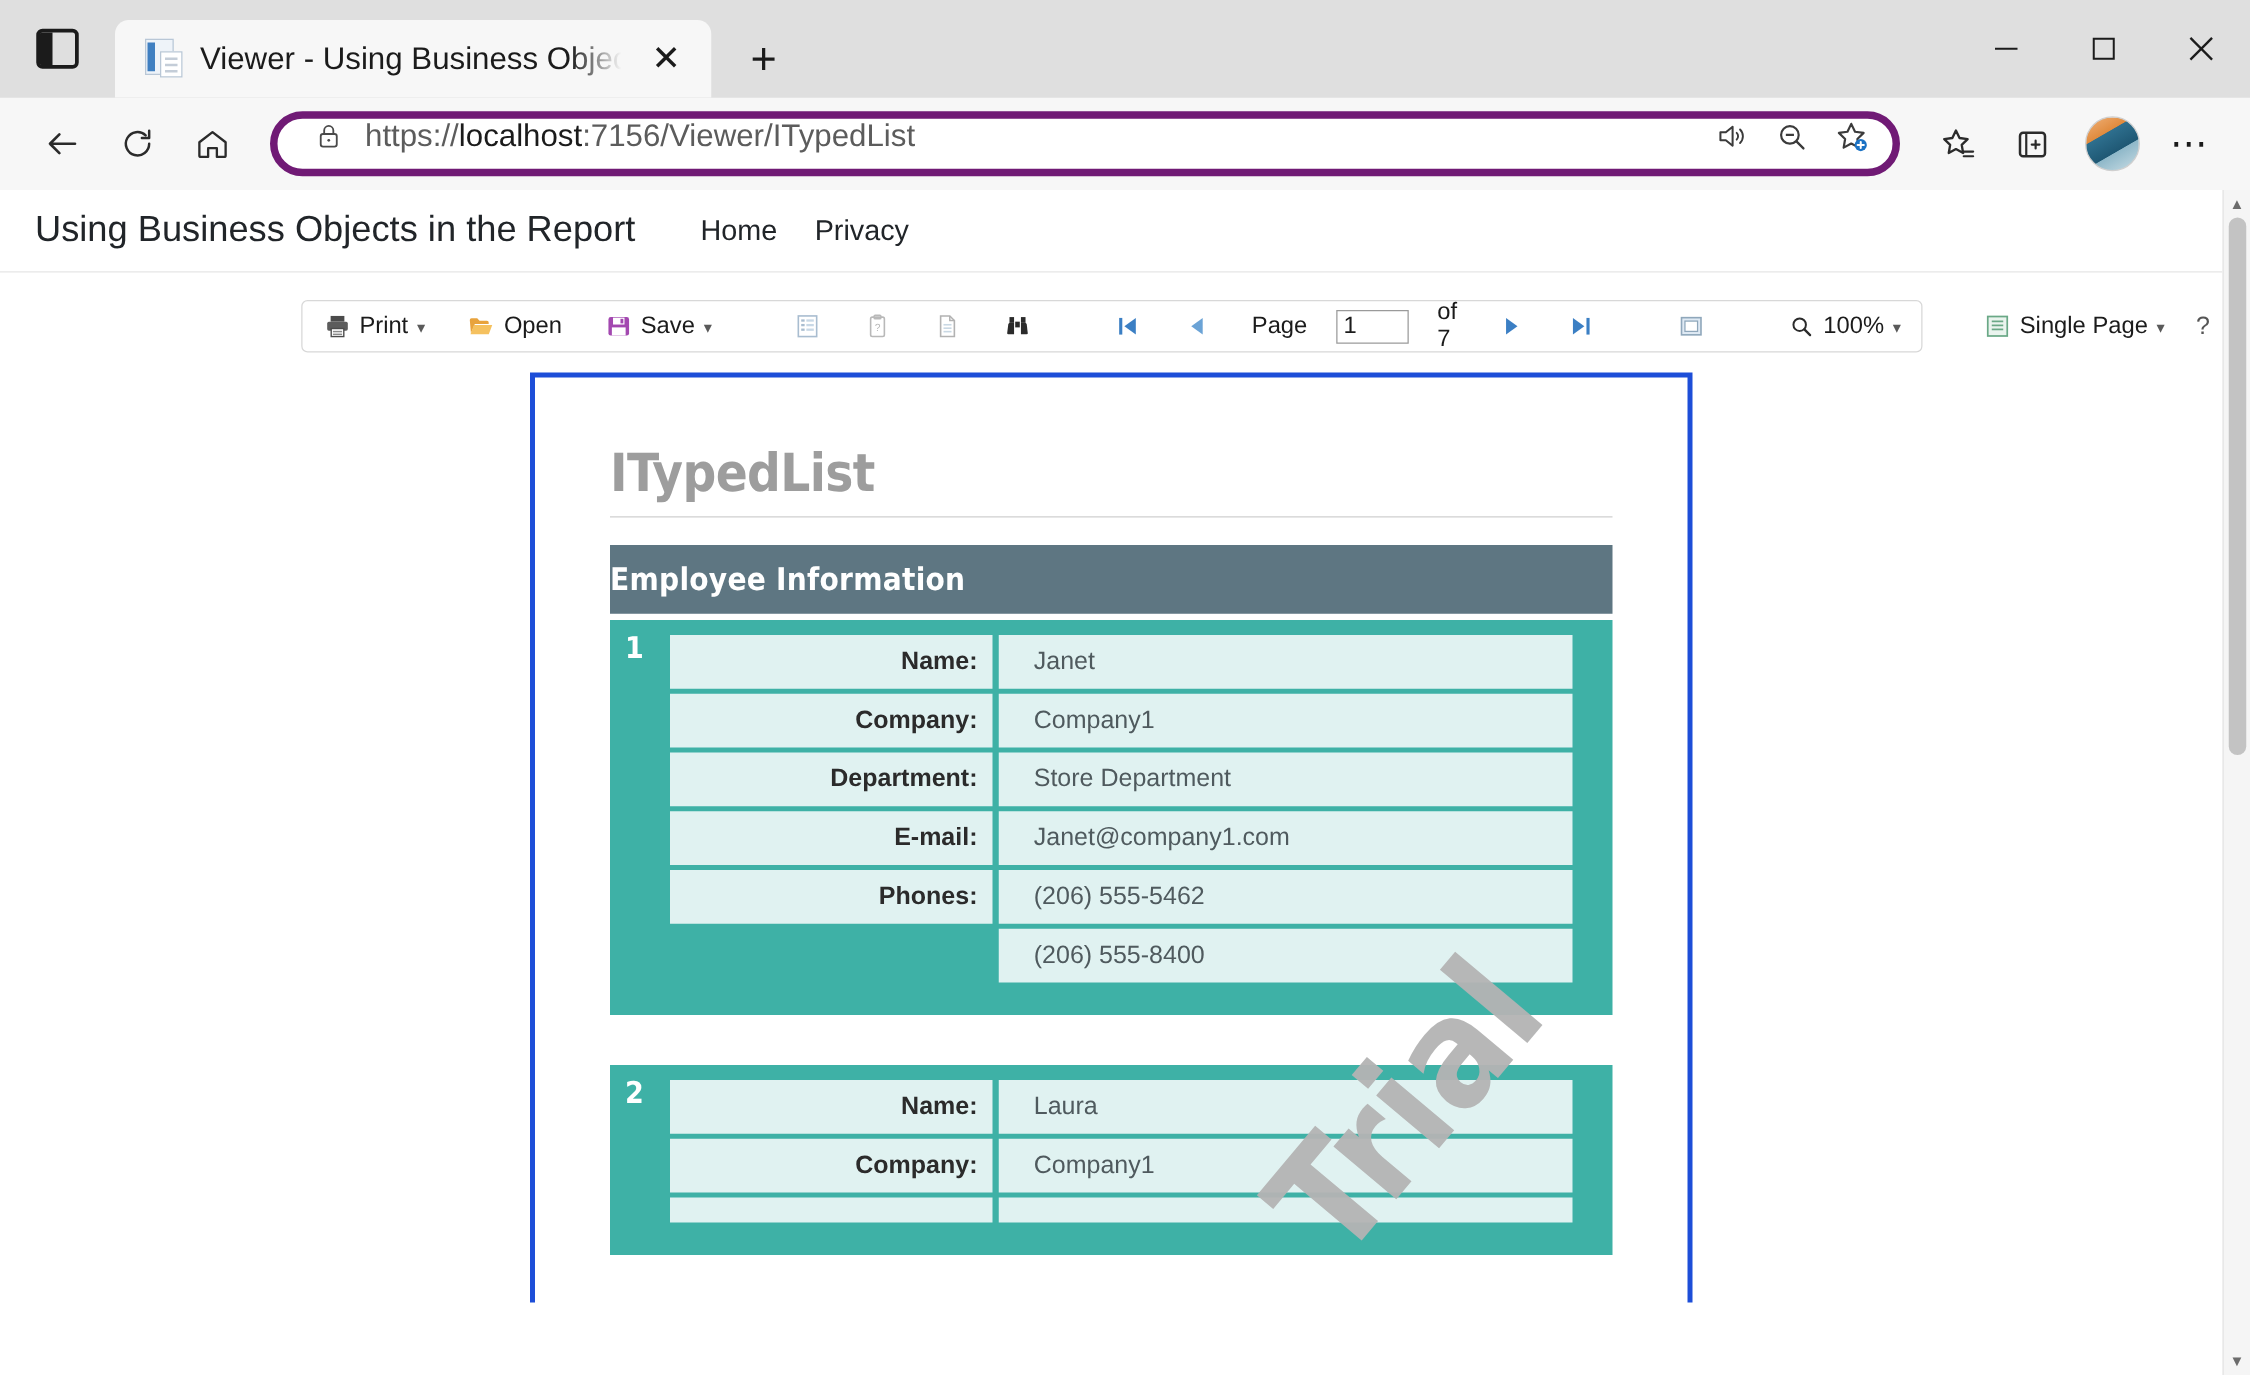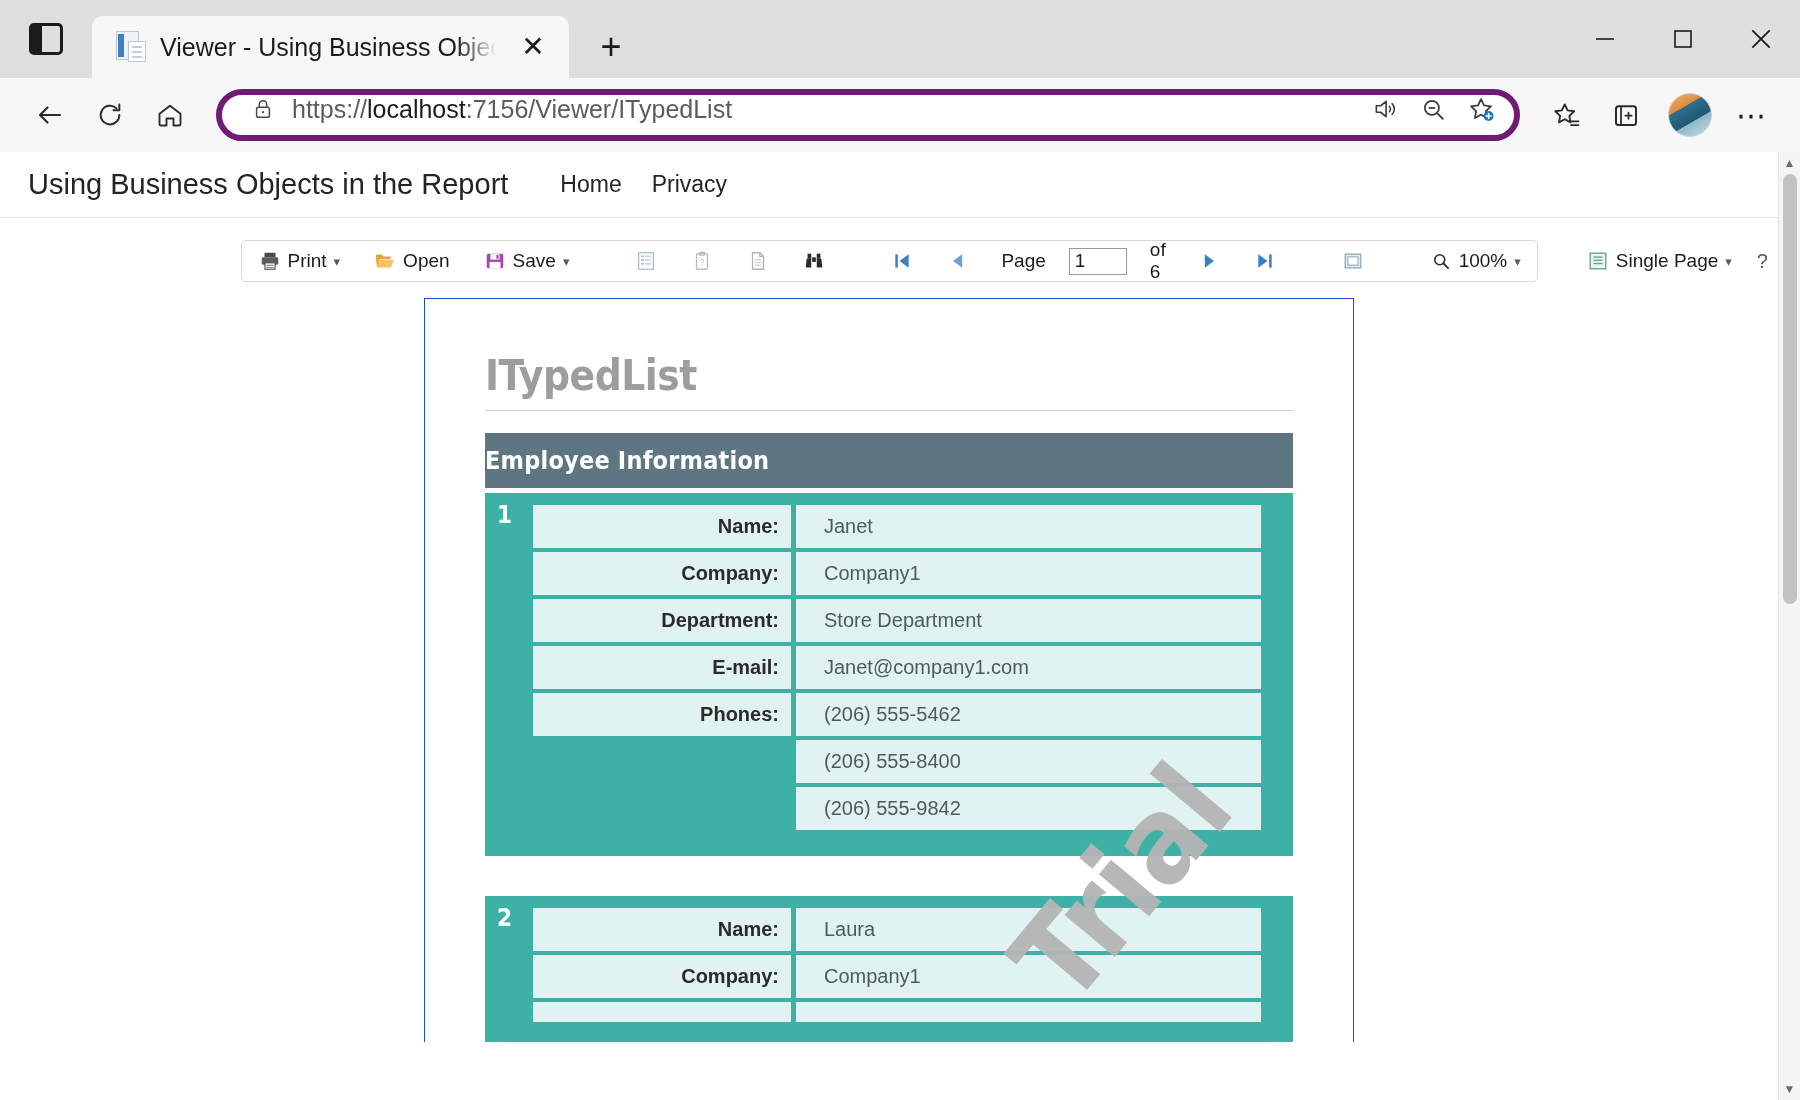--- a/index.html
+++ b/index.html
@@ -132,21 +132,21 @@
   .page-input {
     width: 58px; height: 27px; border: 1px solid #9a9a9a; background: #fff;
     font-size: 19px; padding: 0 5px; color: #1b1b1b; font-family: "Liberation Sans", sans-serif;
   }
   .tb-label { padding: 0 7px; }
   .tb-help { margin-left: auto; padding-right: 10px; color: #555; font-size: 20px; }
 
   
   .report-scroll { position: relative; height: 760px; overflow: hidden; display: flex; justify-content: center; }
   .report-page {
-    width: 930px; background: #ffffff; border: 1px solid #1d4ed8;
+    width: 930px; background: #ffffff; border: 4px solid #1d4ed8;
     margin-top: 16px; padding: 52px 60px 0 60px; position: relative; overflow: hidden;
     min-height: 760px;
   }
   .rep-title {
     font-family: "DejaVu Sans Condensed", "Liberation Sans Narrow", "Liberation Sans", sans-serif;
     font-weight: bold; font-size: 42px; color: #9d9d9d; letter-spacing: -0.5px;
     padding-bottom: 10px; margin-bottom: 0;
   }
   .rep-rule { height: 1px; background: #cfcfcf; margin-bottom: 22px; }
 
@@ -412,21 +412,21 @@
           <div class="tb-item">
             <span class="tb-icon">
               <svg width="20" height="20" viewBox="0 0 24 24">
                   <path d="M17 4v16L6 12z" fill="#6ba3d6"></path>
                 </svg>
             </span>
           </div>
 
           <span class="tb-label">Page</span>
           <input class="page-input" value="1" style="">
-          <span class="tb-label">of 6</span>
+          <span class="tb-label">of 7</span>
 
           <div class="tb-item">
             <span class="tb-icon">
               <svg width="20" height="20" viewBox="0 0 24 24">
                   <path d="M7 4v16l11-8z" fill="#3b7fc4"></path>
                 </svg>
             </span>
           </div>
           <div class="tb-item">
             <span class="tb-icon">
@@ -507,24 +507,20 @@
               <div class="field-value">Janet@company1.com</div>
             </div>
             <div class="field-row">
               <div class="field-label">Phones:</div>
               <div class="field-value">(206) 555-5462</div>
             </div>
             <div class="field-row">
               <div class="field-label blank"></div>
               <div class="field-value">(206) 555-8400</div>
             </div>
-            <div class="field-row">
-              <div class="field-label blank"></div>
-              <div class="field-value">(206) 555-9842</div>
-            </div>
           </div>
 
           <div class="record" style="margin-top:40px;">
             <div class="record-num">2</div>
             <div class="field-row">
               <div class="field-label">Name:</div>
               <div class="field-value">Laura</div>
             </div>
             <div class="field-row">
               <div class="field-label">Company:</div>

